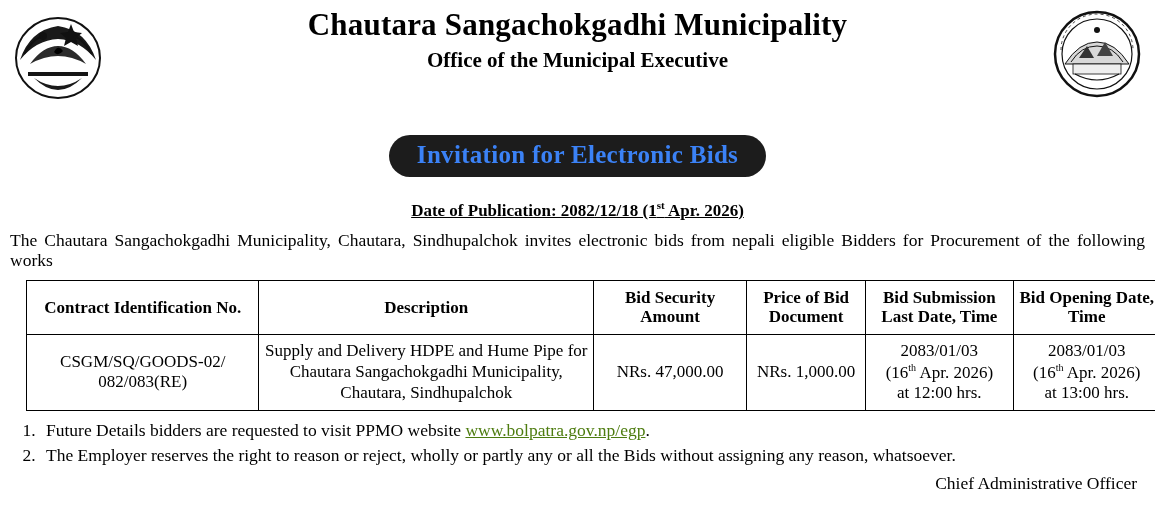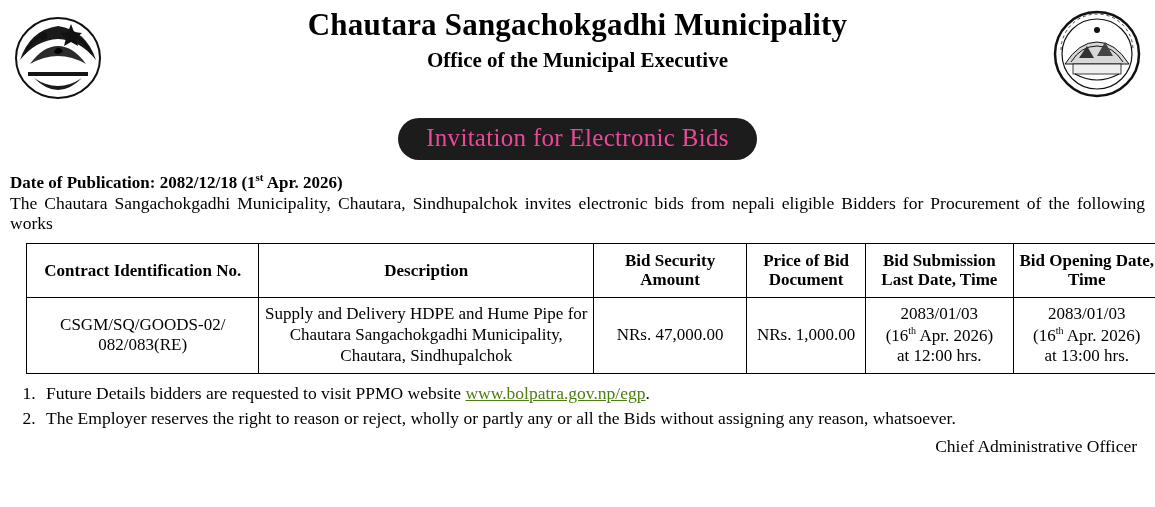--- a/index.html
+++ b/index.html
@@ -61,38 +61,41 @@
   }
 
   
   .title-row {
     text-align: center;
     margin-top: 2px;
   }
   .title-pill {
     display: inline-block;
     background: #1c1c1c;
-    color: #ec4899;
+    color: #3b82f6;
     font-size: 25px;
-    font-weight: normal;
+    font-weight: bold;
     padding: 6px 28px 8px 28px;
     border-radius: 22px;
     letter-spacing: 0.3px;
+    margin-top: 17px;
   }
 
   .pub-date {
-    text-align: left;
+    text-align: center;
     font-size: 17px;
     font-weight: bold;
-    margin-top: 11px;
+    margin-top: 22px;
+    text-decoration: underline;
   }
   .pub-date sup { font-size: 11px; }
 
   .intro {
     font-size: 17.5px;
+    margin-top: 9px;
     line-height: 1.18;
     text-align: justify;
   }
 
   
   table.bid-table {
     width: 100%;
     border-collapse: collapse;
     margin-top: 9px;
     table-layout: fixed;

